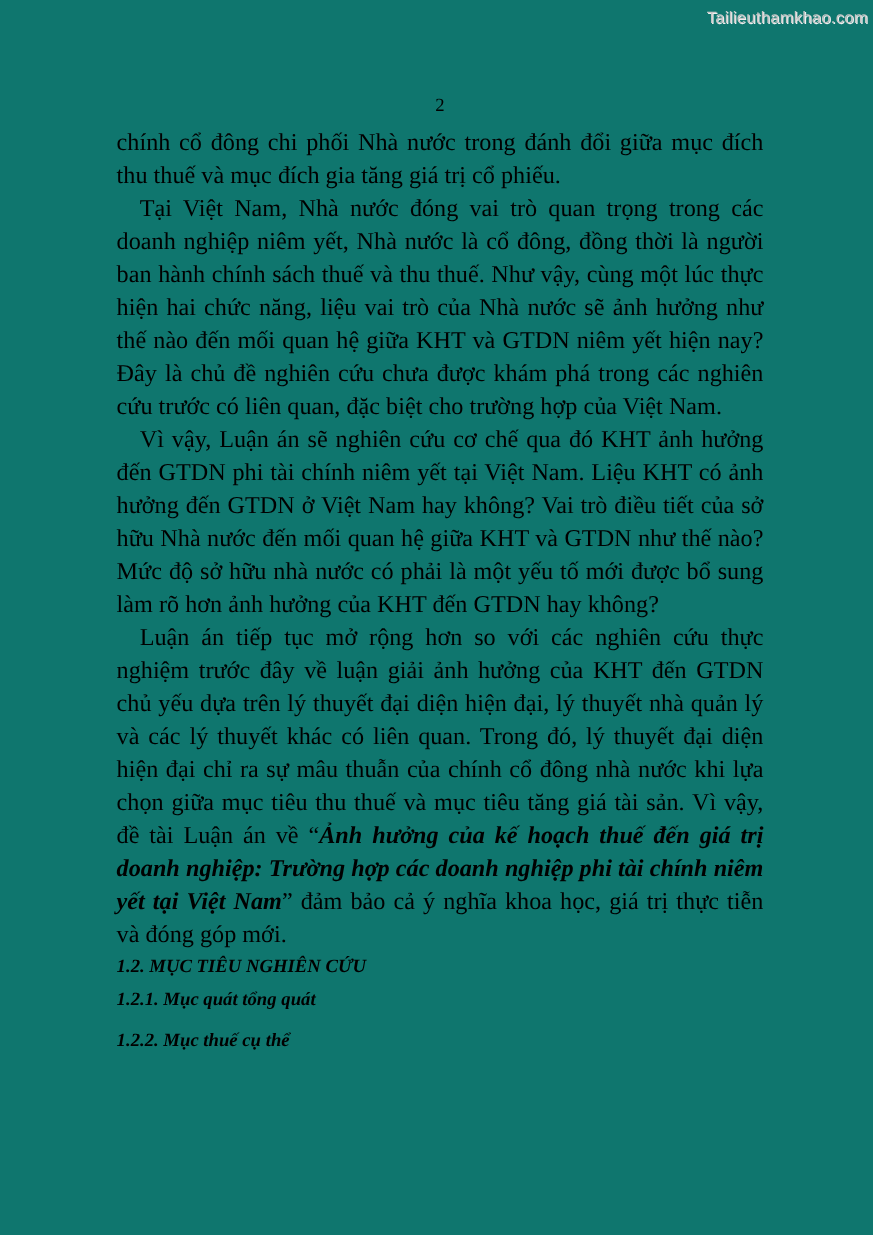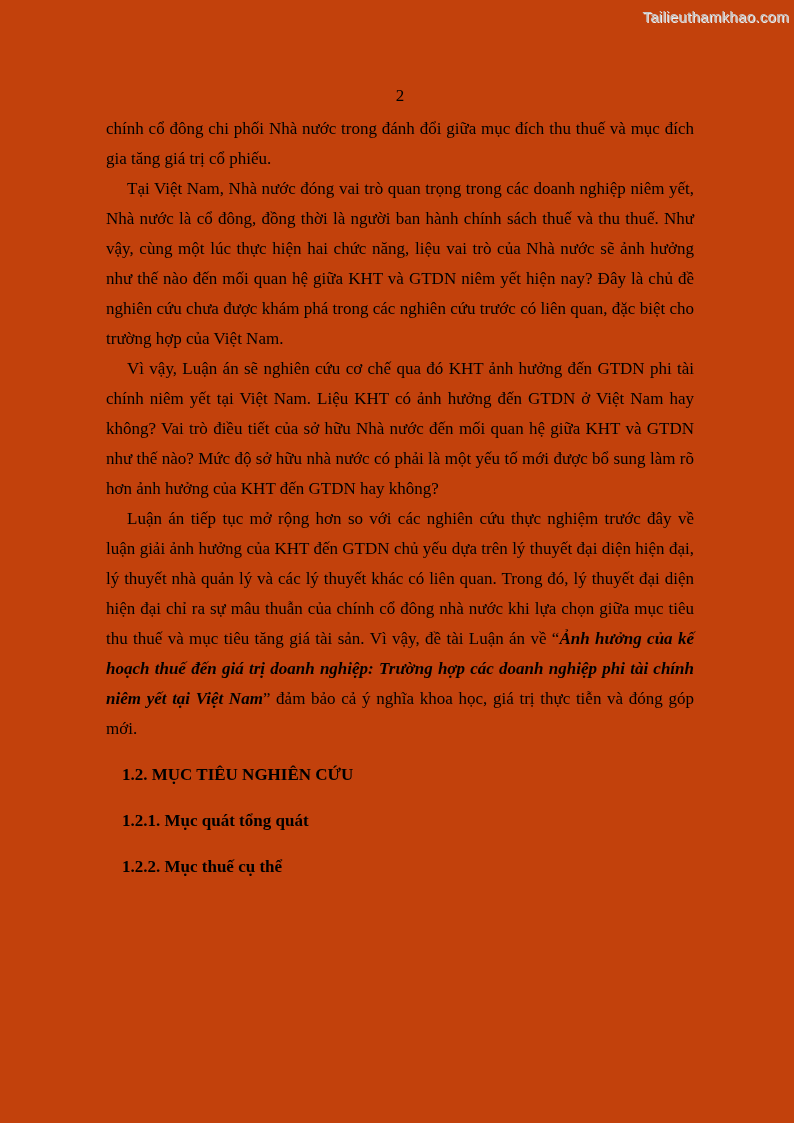--- a/index.html
+++ b/index.html
@@ -4,21 +4,21 @@
 <style>
   html, body {
     margin: 0;
     padding: 0;
     background: #ffffff;
   }
   .page {
     position: relative;
     width: 794px;
     height: 1123px;
-    background: #c2410c;
+    background: #0f766e;
     overflow: hidden;
     font-family: "Liberation Serif", serif;
     color: #000000;
   }
   .watermark {
     position: absolute;
     top: 8px;
     right: 5px;
     font-family: "Liberation Sans", sans-serif;
     font-size: 15px;
@@ -36,36 +36,37 @@
     line-height: 20px;
   }
   .content {
     position: absolute;
     top: 114px;
     left: 106px;
     width: 588px;
   }
   .content p.para {
     margin: 0;
-    font-size: 17px;
+    font-size: 22px;
     line-height: 30px;
     text-align: justify;
     text-justify: inter-word;
   }
   .content p.para.indent {
     text-indent: 21px;
     font-family: Liberation Serif, serif;
   }
   .content .heading1,
   .content .heading2 {
-    margin: 16px;
+    margin: 0;
     font-size: 17px;
     line-height: 30px;
     font-weight: bold;
     text-align: left;
+    font-style: italic;
   }
   .content .spaced {
     margin-top: 7px;
     margin-bottom: 7px;
   }
   .bold-italic {
     font-weight: bold;
     font-style: italic;
   }
 </style>

